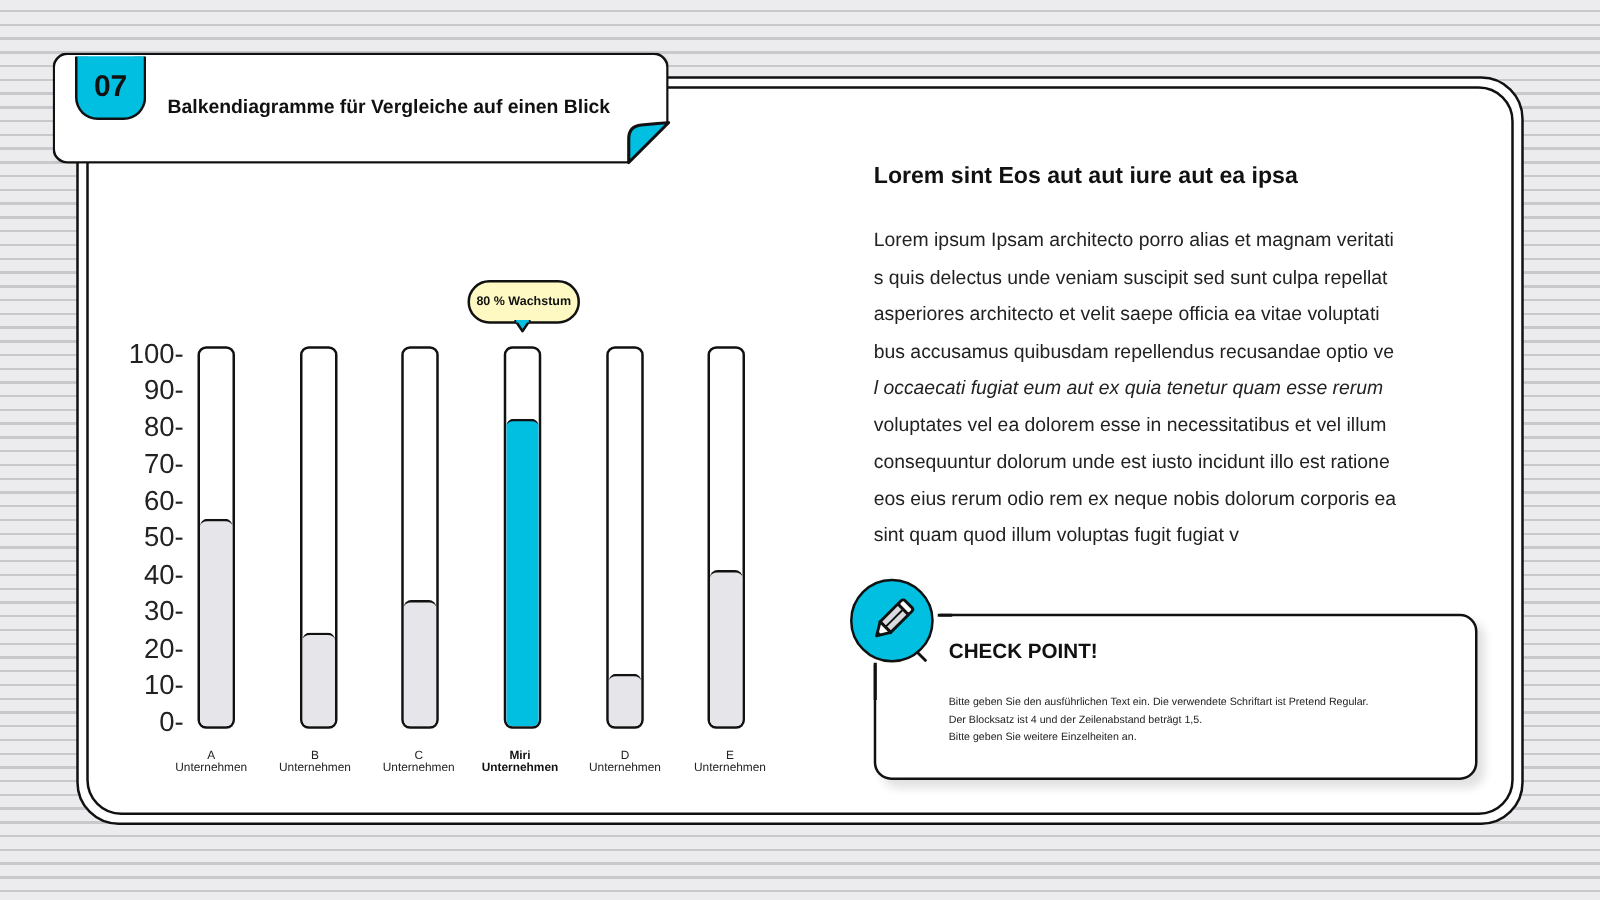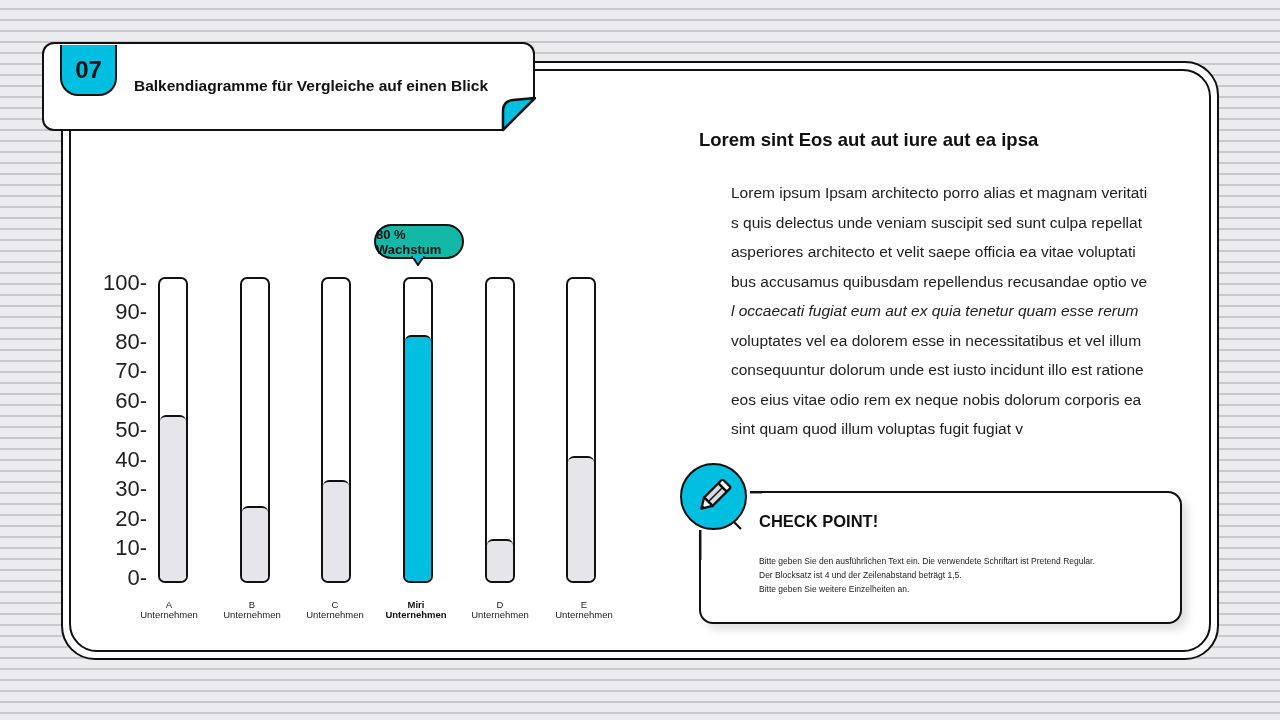--- a/index.html
+++ b/index.html
@@ -56,32 +56,32 @@
     border-radius: 6px 6px 0 0;
   }
   .bar-fill.highlight { background: #00bfe0; }
   .x-label {
     position: absolute; top: 600px; width: 90px; text-align: center;
     font-size: 9.5px; line-height: 10px; color: #222;
   }
   .x-label.bold { font-weight: bold; color: #111; }
   .tooltip {
     position: absolute; left: 374px; top: 224px; width: 90px; height: 35px;
-    background: #14b8a6; border: 2px solid #111; border-radius: 18px;
+    background: #fef9c3; border: 2px solid #111; border-radius: 18px;
     display: flex; align-items: center; justify-content: center;
-    font-size: 13px; font-weight: bold; color: #111;
+    font-size: 10px; font-weight: bold; color: #111;
   }
   .tooltip-pointer { position: absolute; left: 411px; top: 256px; width: 14px; height: 10px; }
   
   .body-title {
     position: absolute; left: 699px; top: 129px;
     font-size: 18.5px; font-weight: bold; color: #111; white-space: nowrap;
   }
   .body-line {
-    position: absolute; left: 699px; font-size: 15.5px; color: #222; white-space: nowrap; margin-left: 32px;
+    position: absolute; left: 699px; font-size: 15.5px; color: #222; white-space: nowrap;
   }
   
   .cp-box {
     position: absolute; left: 699px; top: 491px; width: 483px; height: 133px;
     background: #fff; border: 2.5px solid #111; border-radius: 14px;
     box-shadow: 6px 6px 8px rgba(0,0,0,0.12);
   }
   .cp-mask {
     position: absolute; left: 690px; top: 480px; width: 62px; height: 52px; background: #fff;
   }
@@ -178,21 +178,21 @@
 
 <div class="body-title">Lorem sint Eos aut aut iure aut ea ipsa</div>
 <div>
   <div class="body-line" style="top:184px;">Lorem ipsum Ipsam architecto porro alias et magnam veritati</div>
   <div class="body-line" style="top:214px;">s quis delectus unde veniam suscipit sed sunt culpa repellat</div>
   <div class="body-line" style="top:243px;">asperiores architecto et velit saepe officia ea vitae voluptati</div>
   <div class="body-line" style="top:273px;">bus accusamus quibusdam repellendus recusandae optio ve</div>
   <div class="body-line" style="top:302px;font-style:italic;">l occaecati fugiat eum aut ex quia tenetur quam esse rerum</div>
   <div class="body-line" style="top:332px;">voluptates vel ea dolorem esse in necessitatibus et vel illum</div>
   <div class="body-line" style="top:361px;">consequuntur dolorum unde est iusto incidunt illo est ratione</div>
-  <div class="body-line" style="top:391px;">eos eius vitae odio rem ex neque nobis dolorum corporis ea</div>
+  <div class="body-line" style="top:391px;">eos eius rerum odio rem ex neque nobis dolorum corporis ea</div>
   <div class="body-line" style="top:420px;">sint quam quod illum voluptas fugit fugiat v</div>
 </div>
 
 <div class="cp-box"></div>
 <div class="cp-mask"></div>
 <svg style="position:absolute; left:697px; top:530px; width:6px; height:30px;" viewBox="0 0 6 30">
   <line x1="3.2" y1="0" x2="3.2" y2="30" stroke="#111" stroke-width="2.5"></line>
 </svg>
 <svg style="position:absolute; left:750px; top:488px; width:12px; height:6px;" viewBox="0 0 12 6">
   <line x1="0" y1="4.2" x2="12" y2="4.2" stroke="#111" stroke-width="2.5"></line>

